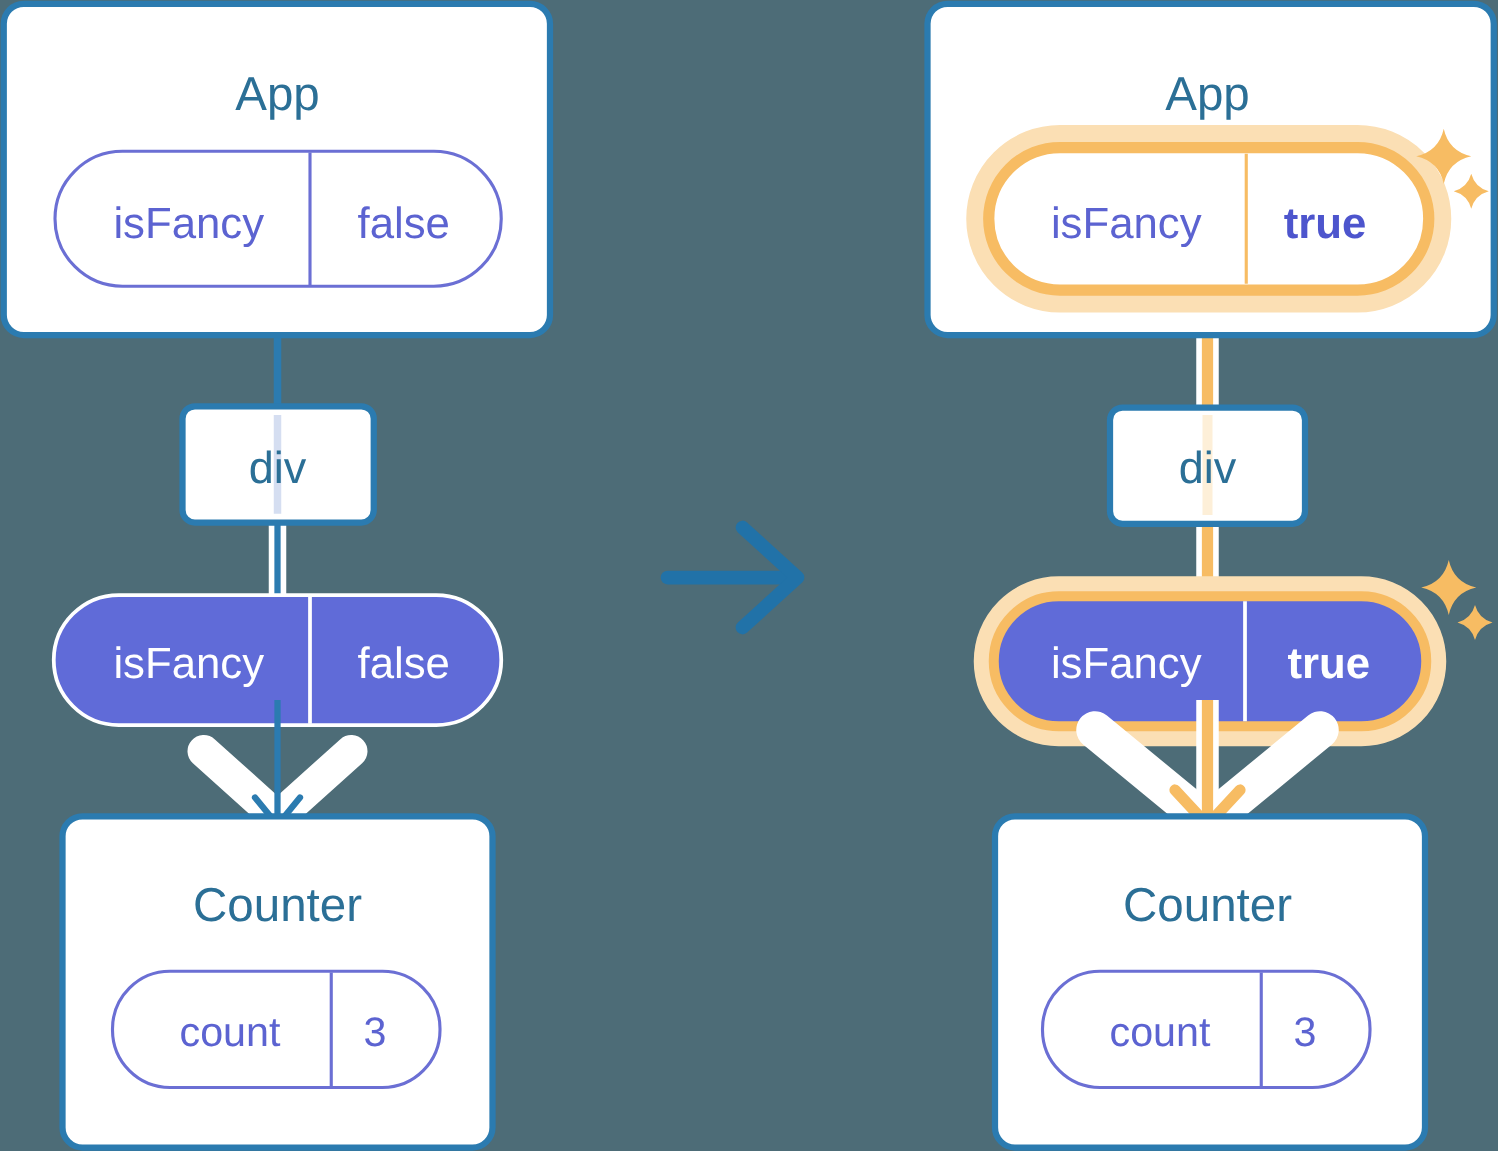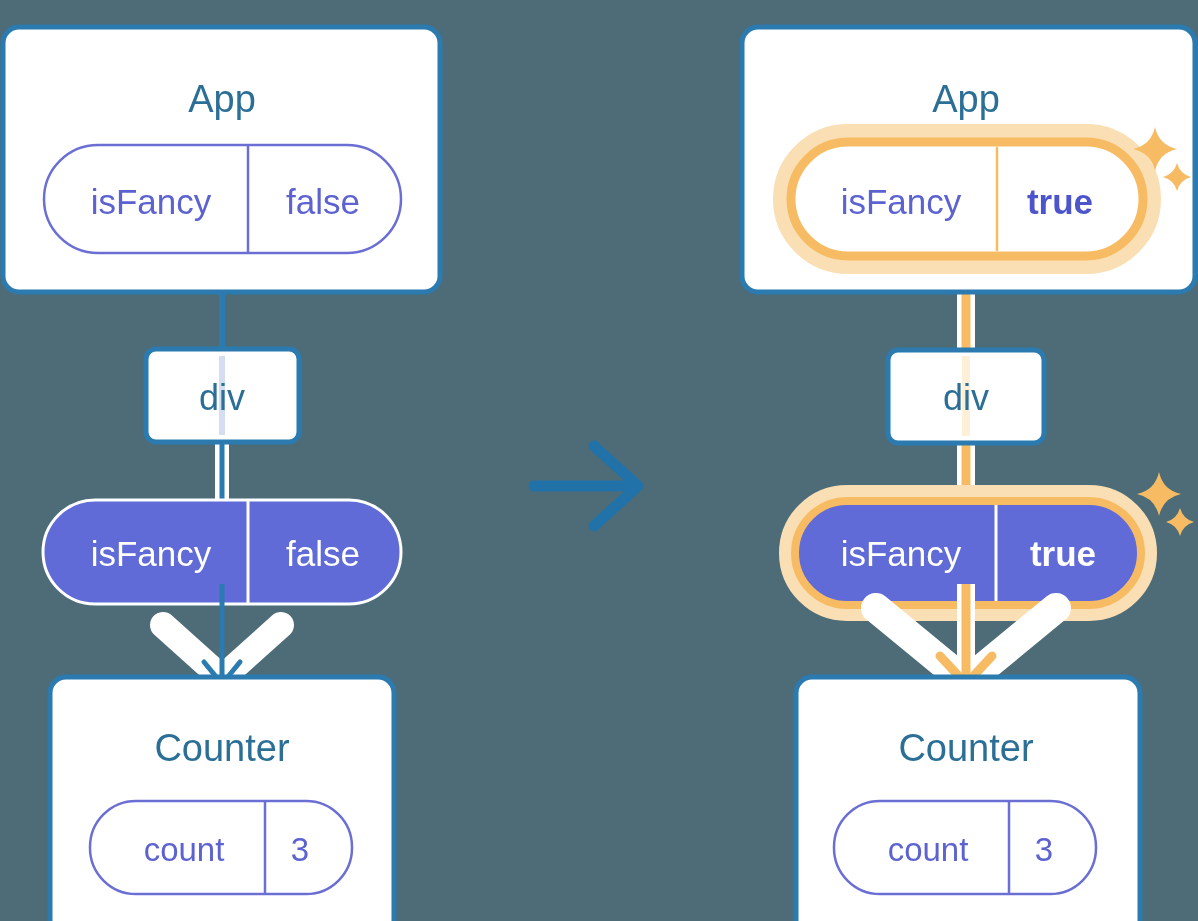--- a/index.html
+++ b/index.html
@@ -3,21 +3,21 @@
 <meta charset="utf-8">
 <style>
   html,body{margin:0;padding:0;}
   body{
     width:1198px;height:921px;
     background:#4d6c77;
     font-family:"Liberation Sans","DejaVu Sans",sans-serif;
     overflow:hidden;
     position:relative;
   }
-  #stage{position:absolute;inset:0;width:1198px;height:680px;margin-top:24px;}
+  #stage{position:absolute;inset:0;width:1198px;height:680px;}
   svg.layer{position:absolute;left:0;top:0;width:1198px;height:921px;}
   .txt{font-family:"Liberation Sans","DejaVu Sans",sans-serif;}
 </style>
 </head>
 <body style="background: rgb(77, 108, 119);">
 
 <div id="stage">
 
   <svg class="layer" viewBox="0 0 1198 921">
 

